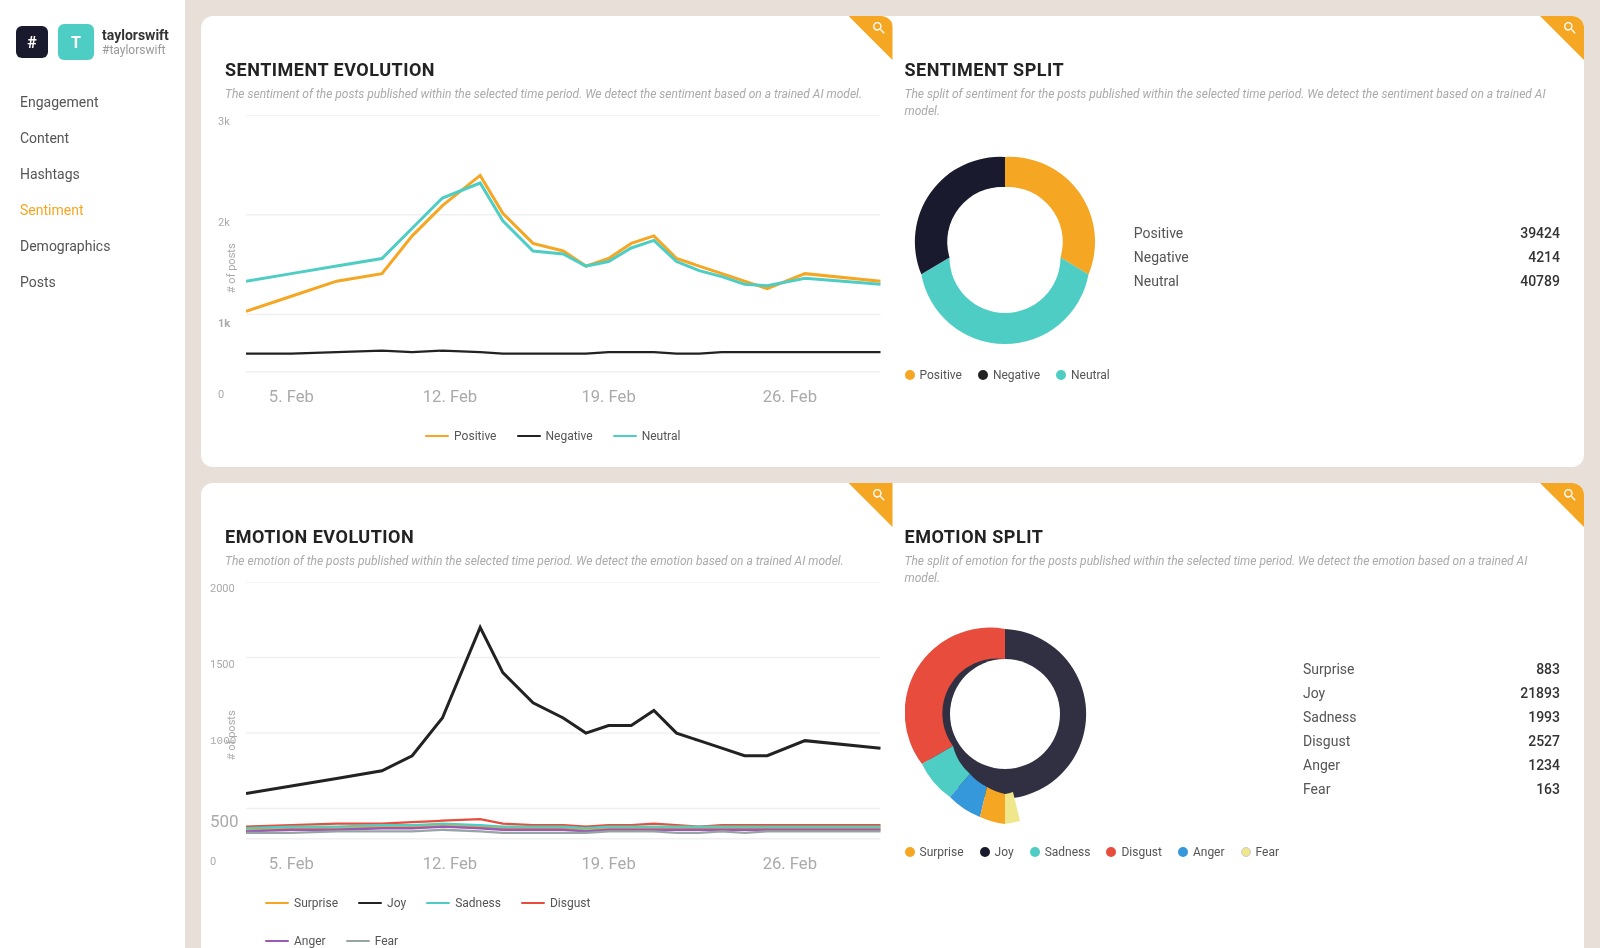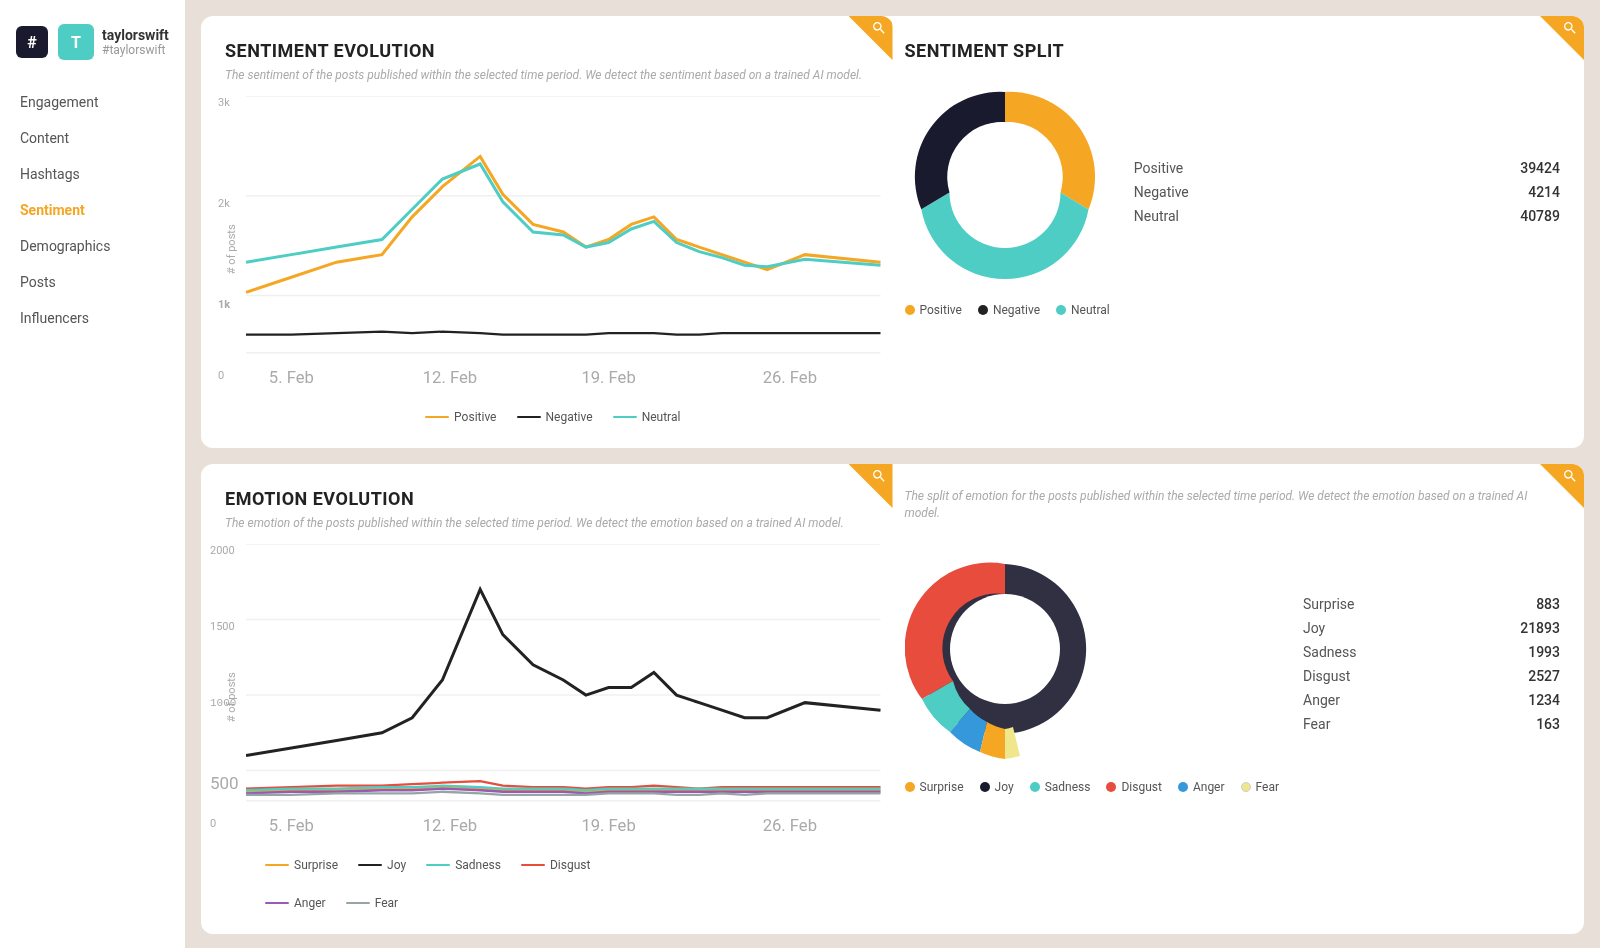--- a/index.html
+++ b/index.html
@@ -55,21 +55,21 @@
     .brand-name { font-weight: 700; font-size: 14px; color: #333; }
     .brand-handle { font-size: 12px; color: #999; }
 
     .nav-item {
       padding: 10px 20px;
       color: #555;
       font-size: 14px;
       cursor: pointer;
       transition: color 0.2s;
     }
-    .nav-item.active { color: #f5a623; font-weight: 700; }
+    .nav-item.active { color: #f5a623; font-weight: 400; }
 
     
     .main {
       flex: 1;
       overflow-y: auto;
       padding: 16px;
       display: flex;
       flex-direction: column;
       gap: 16px;
     }
@@ -89,20 +89,21 @@
       display: flex;
       flex-direction: column;
     }
 
     .chart-title {
       font-size: 18px;
       font-weight: 700;
       letter-spacing: 0.5px;
       color: #222;
       margin-bottom: 6px;
+      margin-top: 19px;
     }
 
     .chart-desc {
       font-size: 12px;
       color: #aaa;
       font-style: italic;
       margin-bottom: 12px;
       line-height: 1.4;
     }
 
@@ -213,21 +214,20 @@
     </div>
   </div>
 
   <nav>
     <div class="nav-item">Engagement</div>
     <div class="nav-item">Content</div>
     <div class="nav-item">Hashtags</div>
     <div class="nav-item active">Sentiment</div>
     <div class="nav-item">Demographics</div>
     <div class="nav-item">Posts</div>
-    <div class="nav-item">Influencers</div>
   </nav>
 </aside>
 
 <main class="main">
 
   <div class="card">
 
     <div class="corner-icon" style="right:50%;">
       <svg viewBox="0 0 24 24">
           <path d="M15.5 14h-.79l-.28-.27A6.5 6.5 0 0 0 16 9.5 6.5 6.5 0 0 0 9.5 3 6.5 6.5 0 0 0 3 9.5 6.5 6.5 0 0 0 9.5 16c1.61 0 3.09-.59 4.23-1.57l.27.28v.79l5 4.99L20.49 19l-4.99-5zm-6 0C7.01 14 5 11.99 5 9.5S7.01 5 9.5 5 14 7.01 14 9.5 11.99 14 9.5 14z"></path>
@@ -287,20 +287,21 @@
 
     <div class="chart-section">
 
       <div style="position:absolute;right:0;top:0;width:44px;height:44px;background:#f5a623;clip-path:polygon(0 0,100% 0,100% 100%);border-radius:0 12px 0 0;display:flex;align-items:flex-start;justify-content:flex-end;padding:4px 6px;">
         <svg width="16" height="16" viewBox="0 0 24 24" fill="#fff">
             <path d="M15.5 14h-.79l-.28-.27A6.5 6.5 0 0 0 16 9.5 6.5 6.5 0 0 0 9.5 3 6.5 6.5 0 0 0 3 9.5 6.5 6.5 0 0 0 9.5 16c1.61 0 3.09-.59 4.23-1.57l.27.28v.79l5 4.99L20.49 19l-4.99-5zm-6 0C7.01 14 5 11.99 5 9.5S7.01 5 9.5 5 14 7.01 14 9.5 11.99 14 9.5 14z"></path>
           </svg>
       </div>
 
       <h2 class="chart-title">SENTIMENT SPLIT</h2>
+      <p class="chart-desc">The split of sentiment for the posts published within the selected time period. We detect the sentiment based on a trained AI model.</p>
 
       <div class="donut-section">
         <div class="donut-wrapper">
           <svg width="200" height="220" viewBox="0 0 200 220">
 
             <path d="M 100 25 A 85 85 0 0 1 183.5 142.5 L 155.5 125.5 A 55 55 0 0 0 100 55 Z" fill="#f5a623"></path>
 
             <path d="M 183.5 142.5 A 85 85 0 0 1 16.3 142.3 L 44.5 125.5 A 55 55 0 0 0 155.5 125.5 Z" fill="#4ecdc4"></path>
 
             <path d="M 16.3 142.3 A 85 85 0 0 1 100 25 L 100 55 A 55 55 0 0 0 44.5 125.5 Z" fill="#1a1a2e"></path>
@@ -426,20 +427,21 @@
     </div>
 
     <div class="chart-section">
 
       <div style="position:absolute;right:0;top:0;width:44px;height:44px;background:#f5a623;clip-path:polygon(0 0,100% 0,100% 100%);border-radius:0 12px 0 0;display:flex;align-items:flex-start;justify-content:flex-end;padding:4px 6px;">
         <svg width="16" height="16" viewBox="0 0 24 24" fill="#fff">
             <path d="M15.5 14h-.79l-.28-.27A6.5 6.5 0 0 0 16 9.5 6.5 6.5 0 0 0 9.5 3 6.5 6.5 0 0 0 3 9.5 6.5 6.5 0 0 0 9.5 16c1.61 0 3.09-.59 4.23-1.57l.27.28v.79l5 4.99L20.49 19l-4.99-5zm-6 0C7.01 14 5 11.99 5 9.5S7.01 5 9.5 5 14 7.01 14 9.5 11.99 14 9.5 14z"></path>
           </svg>
       </div>
 
+      <h2 class="chart-title">EMOTION SPLIT</h2>
       <p class="chart-desc">The split of emotion for the posts published within the selected time period. We detect the emotion based on a trained AI model.</p>
 
       <div class="donut-section">
         <div class="donut-wrapper">
           
           <svg width="200" height="230" viewBox="0 0 200 230">
 
             <path d="M 100 30 A 85 85 0 1 1 90.5 30.1 Z" fill="#1a1a2e" opacity="0.9"></path>
 
             <path d="M 100 30 A 85 85 0 0 0 17 165 L 48 147 A 55 55 0 0 1 100 60 Z" fill="#e74c3c"></path>

